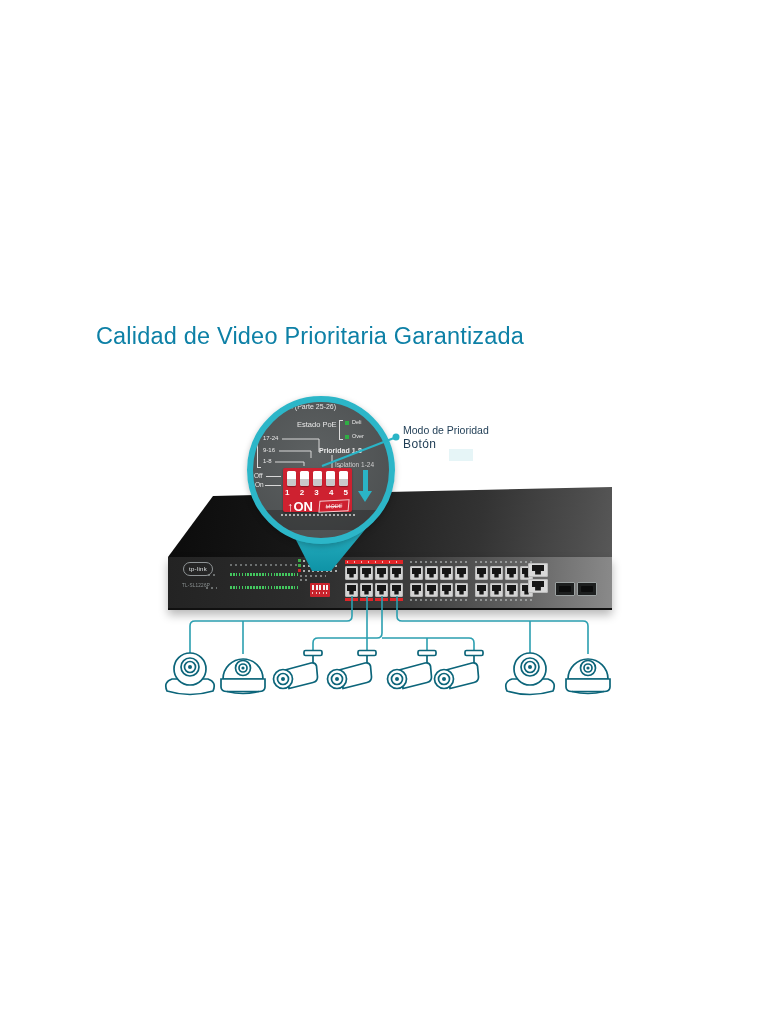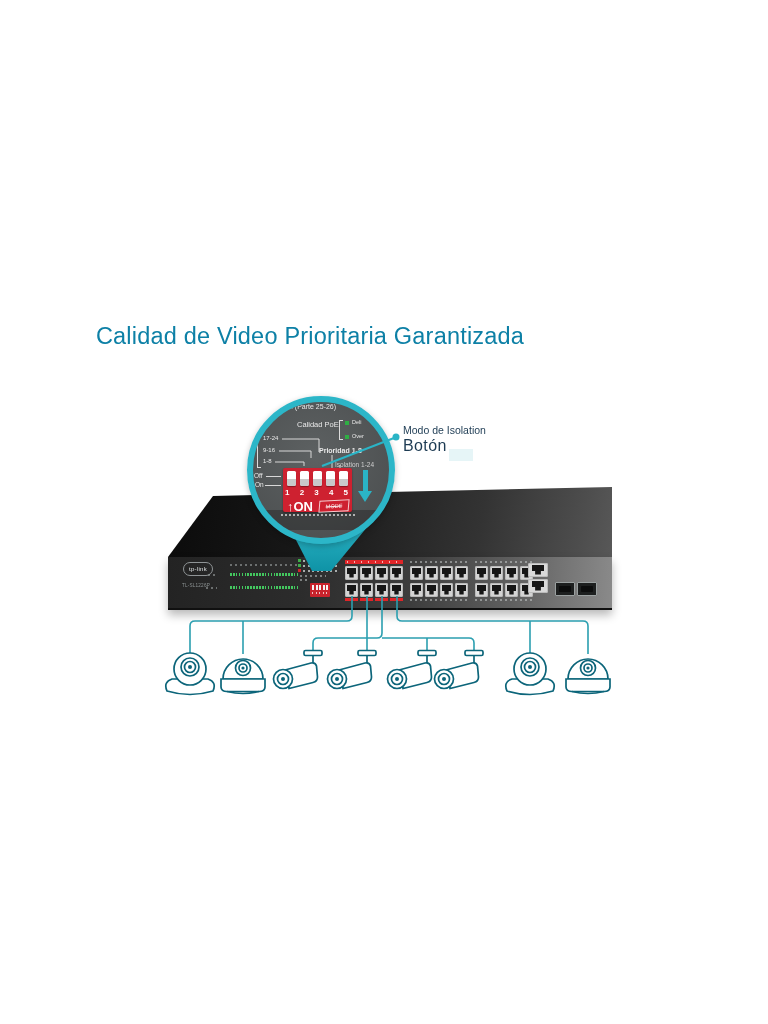--- a/index.html
+++ b/index.html
@@ -71,21 +71,21 @@
     font-size:5.5px;color:#fff;text-align:center;line-height:10px;text-decoration:line-through;
     transform:skewX(-8deg) rotate(-3deg);opacity:.9;}
   #teal-arrow{position:absolute;left:105px;top:68px;width:14px;height:34px;}
   #teal-arrow .shaft{position:absolute;left:4.5px;top:0;width:5px;height:21px;background:#2ab4c6;}
   #teal-arrow .head{position:absolute;left:0;top:21px;width:0;height:0;
     border-left:7px solid transparent;border-right:7px solid transparent;border-top:11px solid #2ab4c6;}
 
   
   #callout{left:403px;top:424px;color:#1d3b53;}
   #callout .l1{font-size:10.5px;font-weight:500;}
-  #callout .l2{font-size:16px;font-weight:500;letter-spacing:.4px;margin-top:1px;}
+  #callout .l2{font-size:12px;font-weight:500;letter-spacing:.4px;margin-top:1px;}
   #callout-box{left:449px;top:449px;width:24px;height:12px;background:#d9eff3;opacity:.65;}
 
   svg.overlay{position:absolute;left:0;top:0;pointer-events:none;}
   .cam{position:absolute;top:648px;width:60px;height:50px;}
 </style>
 </head>
 <body>
 
 <div id="canvas">
 
@@ -304,21 +304,21 @@
           <path d="M29,37 H66 V50"></path>
           <path d="M26,49 H58 V56"></path>
           <path d="M22,60 H51 V64"></path>
           <path d="M79,53 V66"></path>
           <path d="M87,67 V63"></path>
           <path d="M90,22 H96 M90,36 H96" stroke-opacity="0"></path>
         </g>
       </svg>
       <div class="mg-t" style="left:15px;top:1px;">00Mbps (Parte 25-26)</div>
       <div class="mg-t" style="left:3px;top:15px;">26)</div>
-      <div class="mg-t" style="left:44px;top:18px;font-size:7.5px;">Calidad PoE</div>
+      <div class="mg-t" style="left:44px;top:18px;font-size:7.5px;">Estado PoE</div>
       <div class="bracket-r" style="left:86px;top:18px;height:18px;"></div>
       <div class="abs" style="left:92px;top:19px;width:4px;height:4px;background:#2fae44;"></div>
       <div class="abs" style="left:92px;top:33px;width:4px;height:4px;background:#2fae44;"></div>
       <div class="mg-t" style="left:99px;top:17px;font-size:5.5px;">Deli</div>
       <div class="mg-t" style="left:99px;top:31px;font-size:5.5px;">Over</div>
 
       <div class="bracket-r" style="left:4px;top:35px;height:29px;"></div>
       <div class="mg-t" style="left:10px;top:33px;font-size:6px;">17-24</div>
       <div class="mg-t" style="left:10px;top:45px;font-size:6px;">9-16</div>
       <div class="mg-t" style="left:10px;top:56px;font-size:6px;">1-8</div>
@@ -353,18 +353,18 @@
           <div class="head"></div>
       </div>
     </div>
   </div>
 
   <svg class="overlay" width="768" height="1024" style="z-index:6;">
     <line x1="322" y1="466" x2="394" y2="438" stroke="#2ab4c6" stroke-width="2"></line>
     <circle cx="396" cy="437" r="3.5" fill="#2ab4c6"></circle>
   </svg>
   <div id="callout" class="abs" style="z-index:6;">
-    <div class="l1">Modo de Isolation</div>
+    <div class="l1">Modo de Prioridad</div>
     <div class="l2">Botón</div>
   </div>
   <div id="callout-box" class="abs" style="z-index:6;"></div>
 
 </div>
 
 </body></html>

